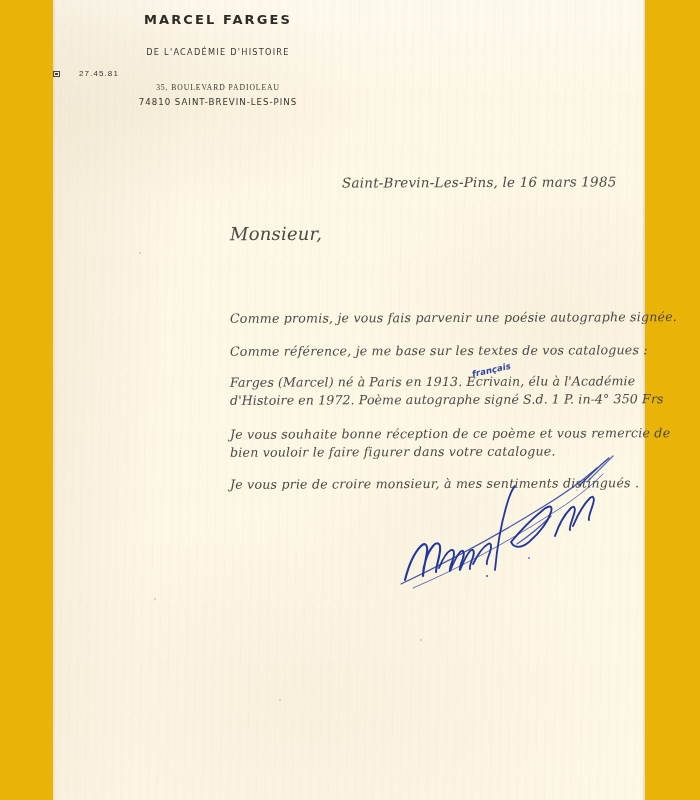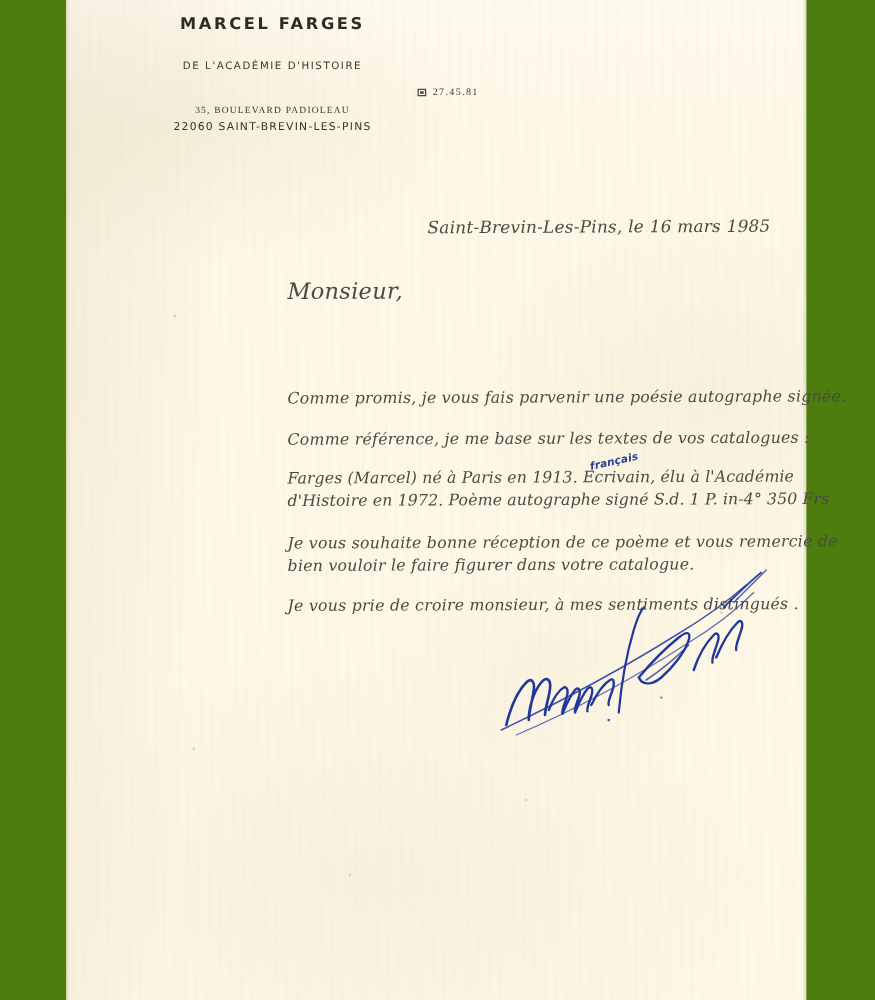--- a/index.html
+++ b/index.html
@@ -12,21 +12,21 @@
     height: 800px;
     overflow: hidden;
     font-family: "Liberation Sans", sans-serif;
   }
 
   
   #scan-bed {
     position: relative;
     width: 700px;
     height: 800px;
-    background: #4d7c0f;
+    background: #eab308;
   }
 
   
   #letter-sheet {
     position: absolute;
     left: 53px;
     top: 0px;
     width: 592px;
     height: 800px;
     background:
@@ -85,28 +85,28 @@
     font-family: "DejaVu Sans", sans-serif;
     font-size: 8.2px;
     font-weight: 400;
     letter-spacing: 1.25px;
     color: #3a3731;
     margin-top: 20px;
     white-space: nowrap;
   }
   #lh-phone-row {
     margin-top: 12px;
-    font-family: Liberation Serif, serif;
+    font-family: Liberation Sans, sans-serif;
     font-size: 8px;
     letter-spacing: 1.1px;
     color: #3a3731;
     display: flex;
     align-items: center;
-    justify-content: flex-end;
-    gap: 5px;
+    justify-content: flex-start;
+    gap: 19px;
   }
   #phone-icon {
     display: inline-block;
     width: 7px;
     height: 6px;
     border: 1px solid #4a463f;
     position: relative;
     box-sizing: border-box;
   }
   #phone-icon::after {
@@ -235,21 +235,21 @@
     <div class="speckle" style="left:86px; top:252px; width:1.5px; height:1.5px;"></div>
 
     <div id="letterhead">
       <div id="lh-name">MARCEL FARGES</div>
       <div id="lh-subtitle">DE L'ACADÉMIE D'HISTOIRE</div>
       <div id="lh-phone-row">
         <span id="phone-icon"></span>
         <span>27.45.81</span>
       </div>
       <div id="lh-street">35, BOULEVARD PADIOLEAU</div>
-      <div id="lh-city">22060  SAINT-BREVIN-LES-PINS</div>
+      <div id="lh-city">74810  SAINT-BREVIN-LES-PINS</div>
     </div>
 
     <div id="dateline" class="hand">Saint-Brevin-Les-Pins, le 16 mars 1985</div>
 
     <div id="salutation" class="hand">Monsieur,</div>
 
     <div id="body-block">
 
       <div class="para hand" id="para-promise">
         <span class="line">Comme promis, je vous fais parvenir une poésie autographe signée.</span>

